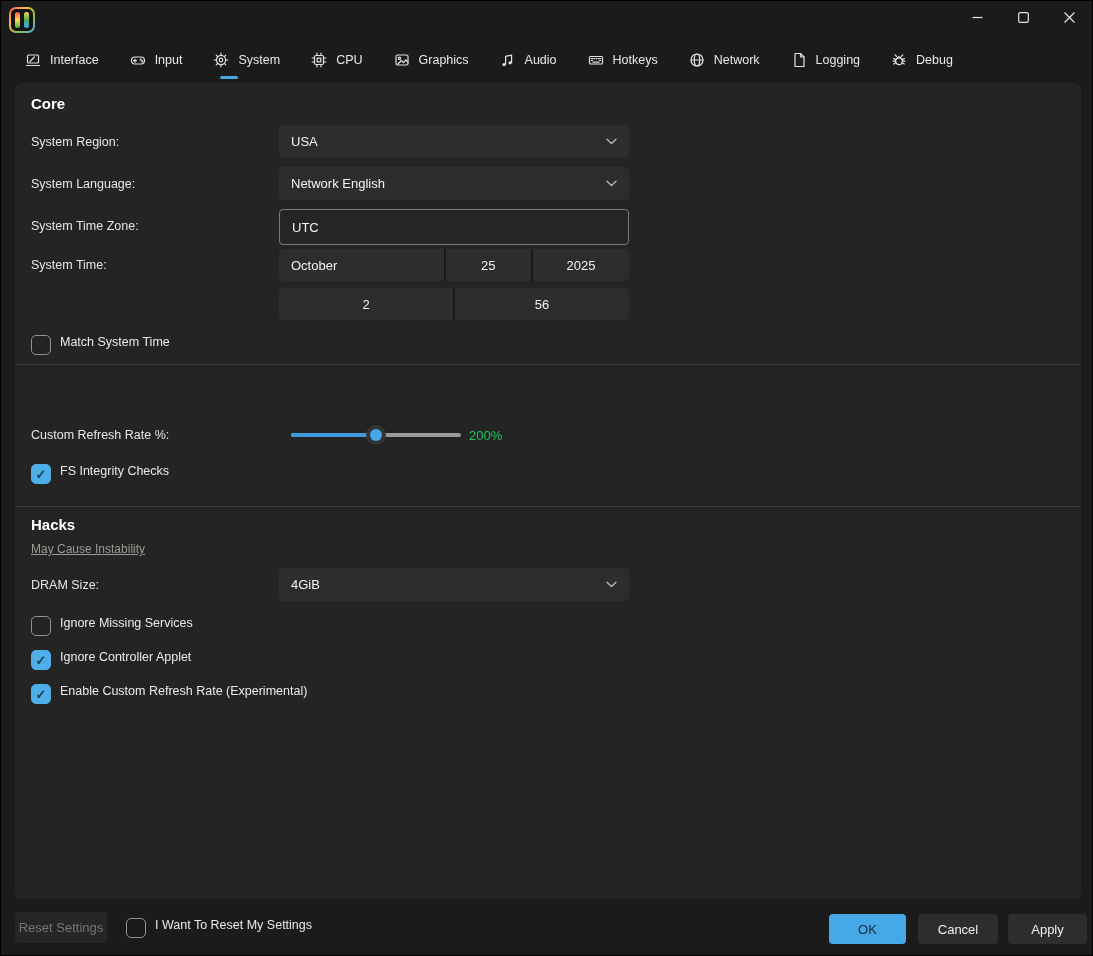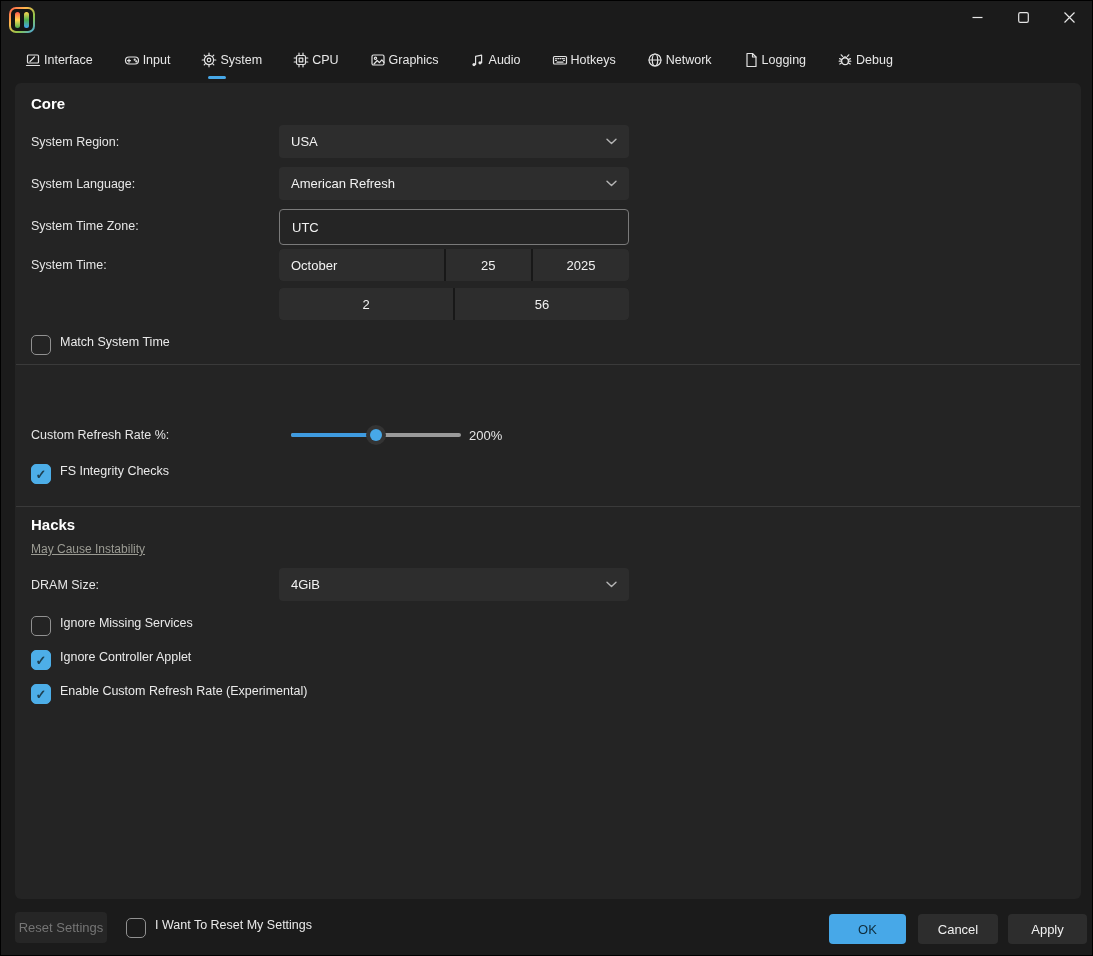--- a/index.html
+++ b/index.html
@@ -15,21 +15,21 @@
   .app-icon .bar1 { position:absolute; left:6px; top:5px; width:5px; height:16px; border-radius:2.5px;
                     background:linear-gradient(180deg,#ff5449,#ffd54f,#4caf50); }
   .app-icon .bar2 { position:absolute; left:15px; top:5px; width:5px; height:16px; border-radius:2.5px;
                     background:linear-gradient(180deg,#ffd54f,#4caf50,#42a5f5); }
   .win-controls { position:absolute; right:0; top:0; display:flex; }
   .win-btn { width:46px; height:32px; display:flex; align-items:center; justify-content:center; cursor:default; }
   .win-btn svg { stroke:#e6e6e6; fill:none; stroke-width:1.2; }
 
   
   .tabbar { position:absolute; left:24px; top:43px; height:32px; display:flex; gap:31px; align-items:center; }
-  .tab { position:relative; display:flex; align-items:center; gap:3px; height:32px; cursor:default;justify-content:center; }
+  .tab { position:relative; display:flex; align-items:center; gap:9px; height:32px; cursor:default;justify-content:center; }
   .tab .tlabel { font-size:12.5px; color:#e8e8e8; }
   .ticon svg { stroke:#e2e2e2; fill:none; stroke-width:1.2; stroke-linecap:round; stroke-linejoin:round; display:block; }
   .tab .underline { position:absolute; left:7px; bottom:-3px; width:18px; height:3px; border-radius:2px; background:#47a8e8; }
 
   
   .panel { position:absolute; left:14px; top:82px; width:1066px; height:816px; background:#242424; border-radius:6px; }
   .sec-heading { position:absolute; left:16px; font-size:15px; font-weight:700; color:#fff; }
   .warning { position:absolute; left:16px; font-size:12px; color:#9b9b93; text-decoration:underline; }
   .row { position:absolute; left:0; right:0; height:33px; }
   .rlabel { position:absolute; left:16px; top:0; height:100%; display:flex; align-items:center; font-size:12.5px; color:#e6e6e6; }
@@ -51,21 +51,21 @@
   .checkbox.checked { background:#4daee8; border-color:#4daee8; }
   .checkbox.checked::after { content:"✓"; font-size:13px; font-weight:700; color:#1d3f50; }
   .clabel { font-size:12.5px; color:#eaeaea; }
 
   .sliderrow { position:absolute; left:0; right:0; height:22px; }
   .slider-track { position:absolute; left:276px; top:9px; width:170px; height:4px; border-radius:2px; background:#9a9a9a; }
   .slider-fill { position:absolute; left:0; top:0; height:4px; border-radius:2px; background:#3f9be0; }
   .slider-handle { position:absolute; top:50%; width:20px; height:20px; border-radius:50%; background:#343434;
                    transform:translate(-50%,-50%); display:flex; align-items:center; justify-content:center; }
   .slider-handle::after { content:""; width:12px; height:12px; border-radius:50%; background:#47a8e8; }
-  .slider-value { position:absolute; left:454px; top:0; height:22px; display:flex; align-items:center; font-size:13px; color:#e5e5e5; }
+  .slider-value { position:absolute; left:454px; top:0; height:22px; display:flex; align-items:center; font-size:13px; color:#22c55e; }
 
   
   .btn { position:absolute; border-radius:4px; font-size:13px; display:flex; align-items:center; justify-content:center; cursor:default; }
   .btn-reset { left:14px; top:911px; width:92px; height:31px; background:#262626; color:#757575; }
   .btn-ok { left:828px; top:913px; width:77px; height:30px; background:#47a8e8; color:#0f2d3c; }
   .btn-cancel { left:917px; top:913px; width:80px; height:30px; background:#2d2d2d; color:#f0f0f0; }
   .btn-apply { left:1007px; top:913px; width:79px; height:30px; background:#2d2d2d; color:#f0f0f0; }
   .footer-check { position:absolute; left:125px; top:917px; }
 </style>
 </head>
@@ -213,21 +213,21 @@
             <svg width="11" height="7" viewBox="0 0 11 7">
               <path d="M1 1.2 5.5 5.6 10 1.2"></path>
             </svg>
           </span>
       </div>
     </div>
 
     <div class="row" style="top:84px">
       <span class="rlabel">System Language:</span>
       <div class="dropdown">
-        <span class="dvalue">American Refresh</span>
+        <span class="dvalue">Network English</span>
         <span class="chev">
             <svg width="11" height="7" viewBox="0 0 11 7">
               <path d="M1 1.2 5.5 5.6 10 1.2"></path>
             </svg>
           </span>
       </div>
     </div>
 
     <div class="row" style="top:126px">
       <span class="rlabel">System Time Zone:</span>

